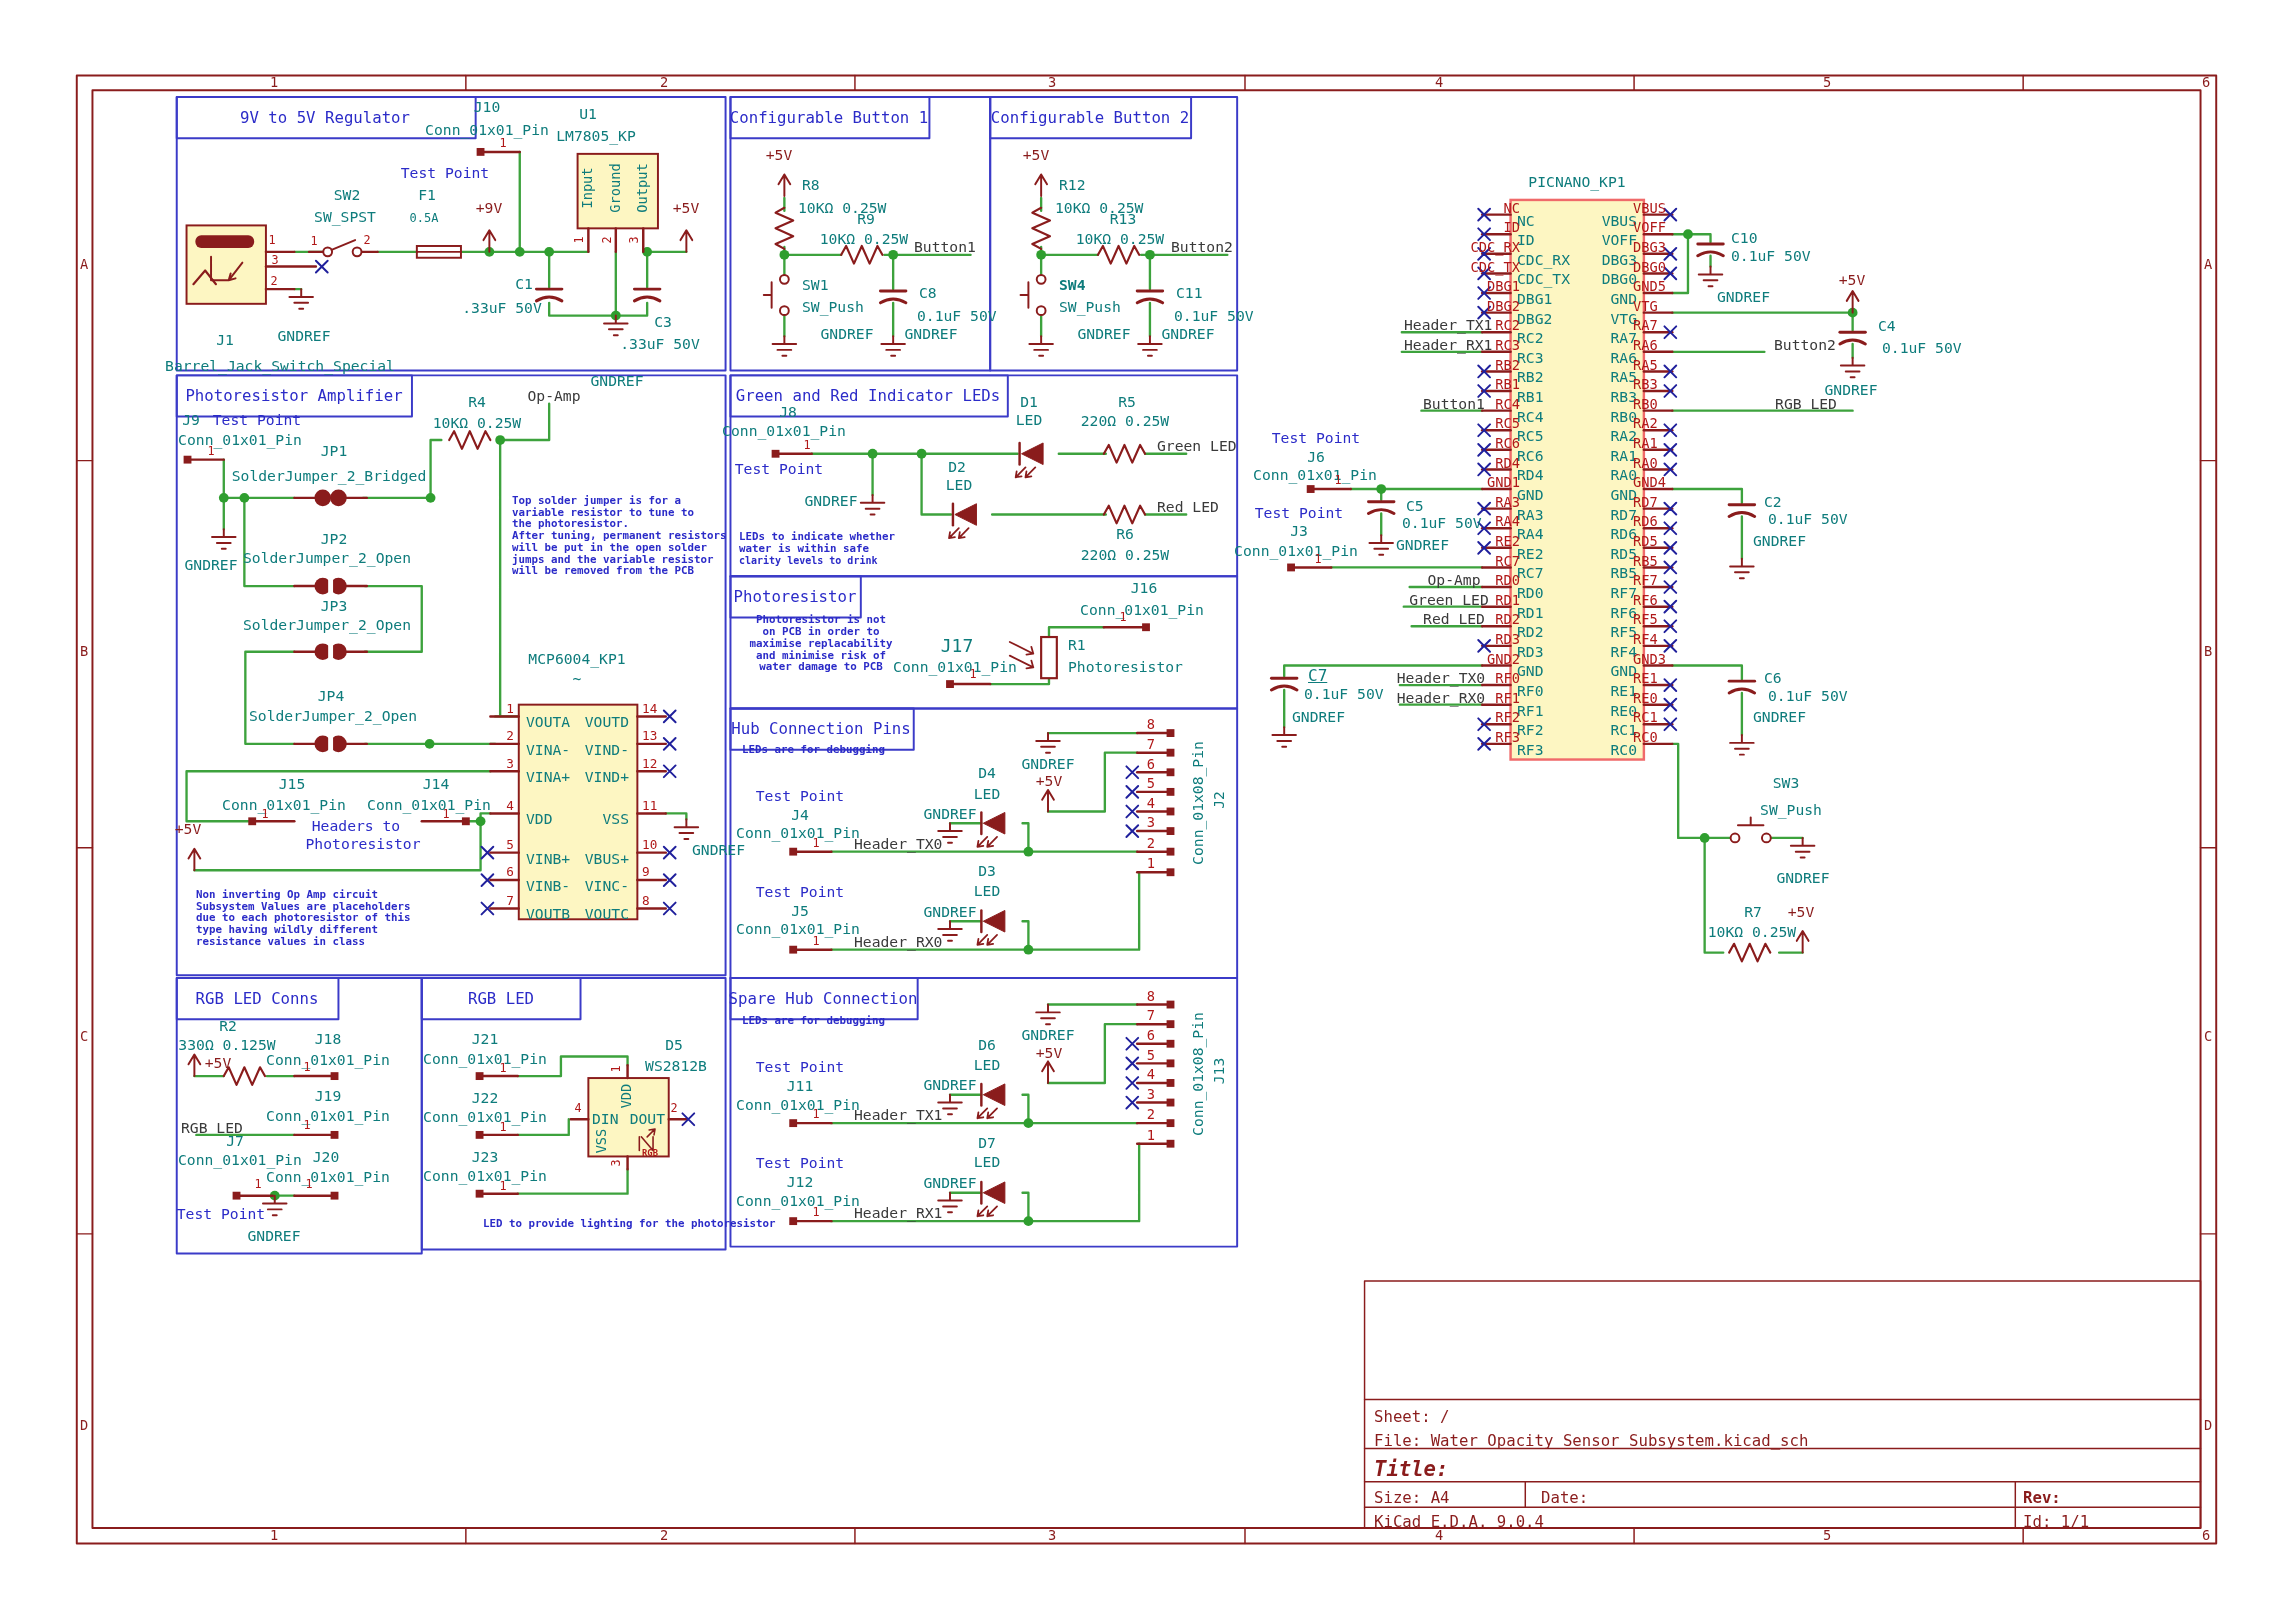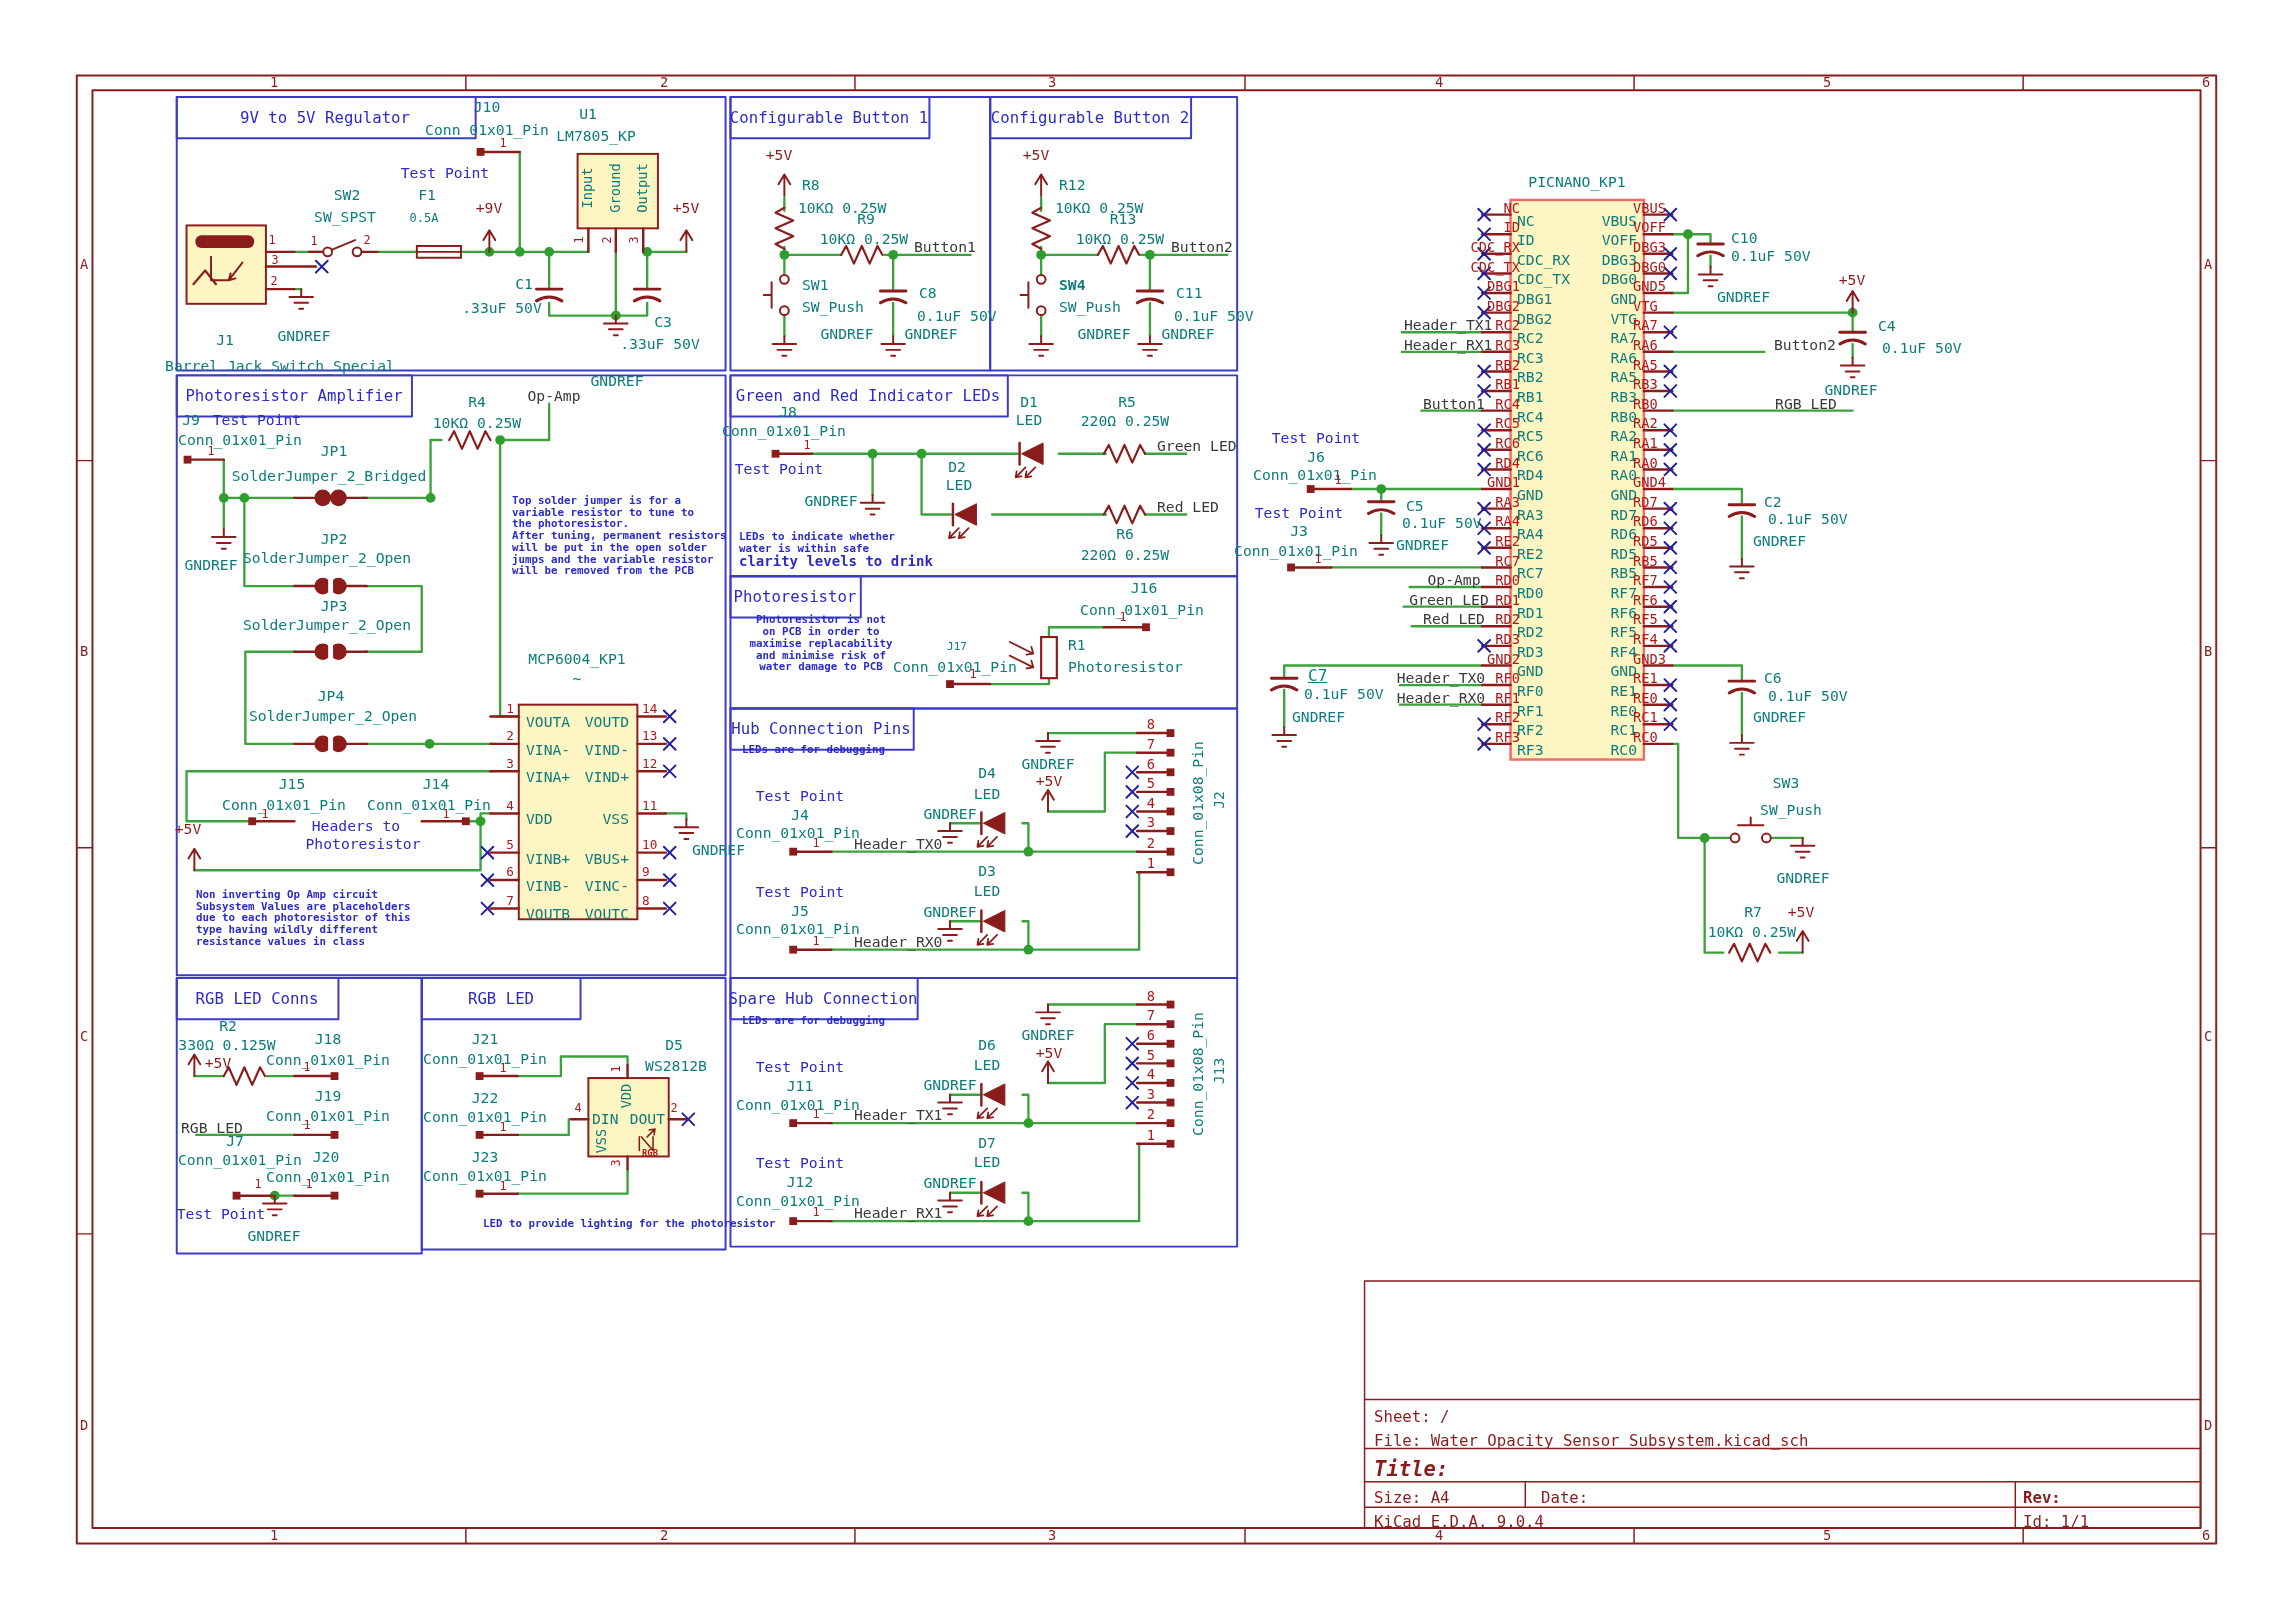--- a/index.html
+++ b/index.html
@@ -500,27 +500,27 @@
       <div class="lbl c-t" style="font-size: 14.7px; left: 1125px; top: 421px; transform: translate(-50%, -50%);">220Ω 0.25W</div>
       <div class="lbl c-k" style="font-size: 14.7px; left: 1157px; top: 446px; transform: translate(0px, -50%);">Green LED</div>
       <div class="lbl c-t" style="font-size: 14.7px; left: 957px; top: 467px; transform: translate(-50%, -50%);">D2</div>
       <div class="lbl c-t" style="font-size: 14.7px; left: 959px; top: 485px; transform: translate(-50%, -50%);">LED</div>
       <div class="lbl c-k" style="font-size: 14.7px; left: 1157px; top: 507px; transform: translate(0px, -50%);">Red LED</div>
       <div class="lbl c-t" style="font-size: 14.7px; left: 1125px; top: 534px; transform: translate(-50%, -50%);">R6</div>
       <div class="lbl c-t" style="font-size: 14.7px; left: 1125px; top: 555px; transform: translate(-50%, -50%);">220Ω 0.25W</div>
       <div class="lbl c-t" style="font-size: 14.7px; left: 831px; top: 501px; transform: translate(-50%, -50%);">GNDREF</div>
       <div class="lbl c-b note" style="font-size: 10.8px; left: 739px; top: 537px; transform: translate(0px, -50%);">LEDs to indicate whether</div>
       <div class="lbl c-b note" style="font-size: 10.8px; left: 739px; top: 549px; transform: translate(0px, -50%);">water is within safe</div>
-      <div class="lbl c-b note" style="font-size: 14px; left: 739px; top: 561px; transform: translate(0px, -50%);">clarity levels to drink</div>
+      <div class="lbl c-b note" style="font-size: 10px; left: 739px; top: 561px; transform: translate(0px, -50%);">clarity levels to drink</div>
       <div class="lbl c-b note" style="font-size: 10.8px; left: 821px; top: 620px; transform: translate(-50%, -50%);">Photoresistor is not</div>
       <div class="lbl c-b note" style="font-size: 10.8px; left: 821px; top: 632px; transform: translate(-50%, -50%);">on PCB in order to</div>
       <div class="lbl c-b note" style="font-size: 10.8px; left: 821px; top: 644px; transform: translate(-50%, -50%);">maximise replacability</div>
       <div class="lbl c-b note" style="font-size: 10.8px; left: 821px; top: 656px; transform: translate(-50%, -50%);">and minimise risk of</div>
       <div class="lbl c-b note" style="font-size: 10.8px; left: 821px; top: 667px; transform: translate(-50%, -50%);">water damage to PCB</div>
-      <div class="lbl c-t" style="font-size: 11px; left: 957px; top: 646px; transform: translate(-50%, -50%);">J17</div>
+      <div class="lbl c-t" style="font-size: 18px; left: 957px; top: 646px; transform: translate(-50%, -50%);">J17</div>
       <div class="lbl c-t" style="font-size: 14.7px; left: 955px; top: 667px; transform: translate(-50%, -50%);">Conn_01x01_Pin</div>
       <div class="lbl c-r" style="font-size: 11.8px; left: 973px; top: 675px; transform: translate(-50%, -50%);">1</div>
       <div class="lbl c-t" style="font-size: 14.7px; left: 1144px; top: 588px; transform: translate(-50%, -50%);">J16</div>
       <div class="lbl c-t" style="font-size: 14.7px; left: 1142px; top: 610px; transform: translate(-50%, -50%);">Conn_01x01_Pin</div>
       <div class="lbl c-r" style="font-size: 11.8px; left: 1123px; top: 618px; transform: translate(-50%, -50%);">1</div>
       <div class="lbl c-t" style="font-size: 14.7px; left: 1068px; top: 645px; transform: translate(0px, -50%);">R1</div>
       <div class="lbl c-t" style="font-size: 14.7px; left: 1068px; top: 667px; transform: translate(0px, -50%);">Photoresistor</div>
       <div class="lbl c-b note" style="font-size: 10.8px; left: 742px; top: 750px; transform: translate(0px, -50%);">LEDs are for debugging</div>
       <div class="lbl c-b" style="font-size: 14.7px; left: 800px; top: 796px; transform: translate(-50%, -50%);">Test Point</div>
       <div class="lbl c-t" style="font-size: 14.7px; left: 800px; top: 815px; transform: translate(-50%, -50%);">J4</div>

